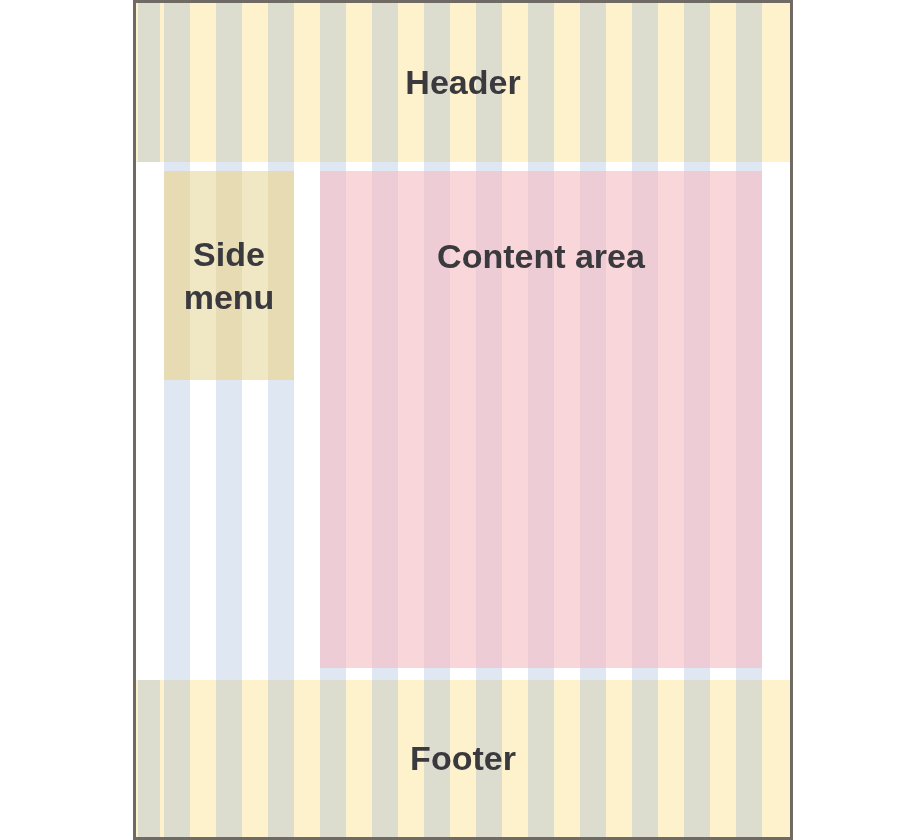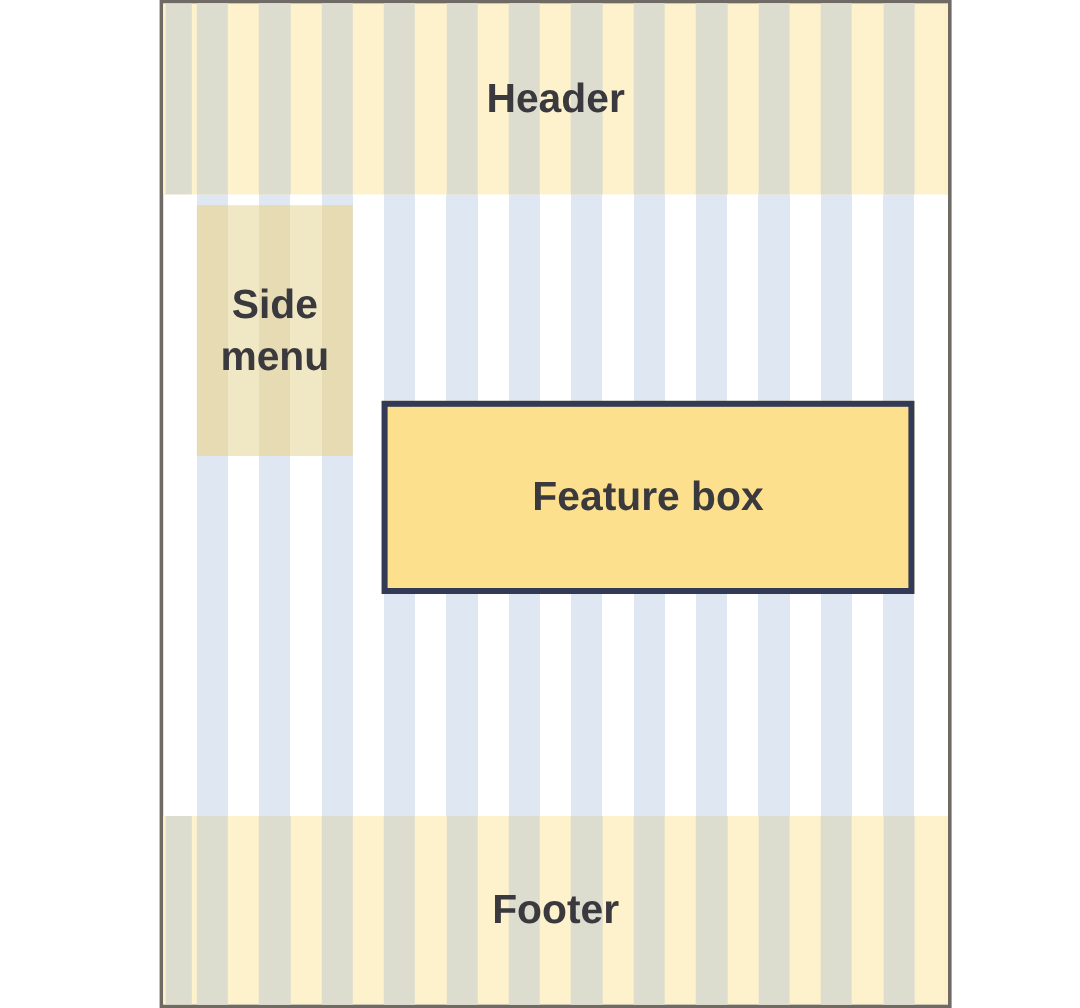--- a/index.html
+++ b/index.html
@@ -106,23 +106,23 @@
     <div class="tracks"></div>
 
     <div class="block band header">
       <span class="label">Header</span>
     </div>
 
     <div class="block side-menu">
       <span class="label">Side menu</span>
     </div>
 
+    <div class="block content">
+      <span class="label">Content area</span>
+    </div>
 
-    <div class="block feature">
-      <span class="label">Feature box</span>
-    </div>
 
     <div class="block band footer">
       <span class="label">Footer</span>
     </div>
 
   </div>
 </div>
 
 </body></html>

